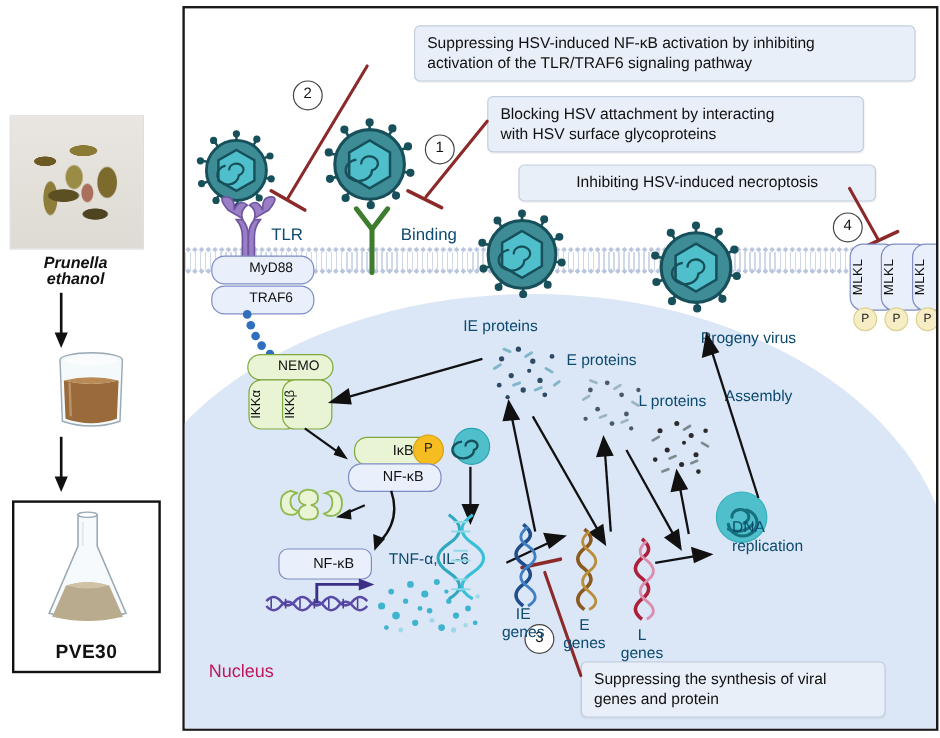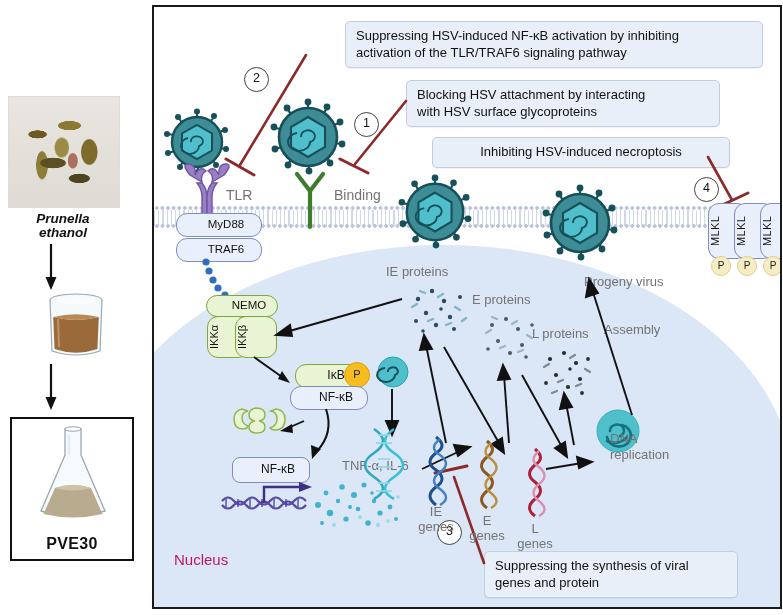--- a/index.html
+++ b/index.html
@@ -51,21 +51,21 @@
 
   
   .callout{position:absolute;background:#e9eff8;border:1px solid #c2cede;border-radius:5px;
      padding:6px 10px;font-size:13px;line-height:16.5px;color:#111;box-shadow:0 1px 1px rgba(0,0,0,.05);}
 
   
   .numcirc{position:absolute;width:23px;height:23px;border:1.3px solid #444;border-radius:50%;
      background:#fff;font-size:12.5px;line-height:21px;text-align:center;color:#111;}
 
   
-  .lbl{position:absolute;font-size:13px;color:#737373;line-height:14.5px;white-space:nowrap;}
+  .lbl{position:absolute;font-size:13px;color:#0c4a6e;line-height:14.5px;white-space:nowrap;}
   .lbl.c{text-align:center;}
 
   
   .pill{position:absolute;border-radius:11px;border:1.3px solid #7e8cc4;background:#eaf0fb;
      font-size:11.5px;text-align:center;color:#111;white-space:nowrap;padding-left:14px;}
   .pill.green{border-color:#7fa83c;background:#e8f4d4;}
   .pill.vert{writing-mode:vertical-rl;transform:rotate(180deg);}
   .phos{position:absolute;border-radius:50%;background:#f5bd1f;border:1px solid #d8a10f;
      font-size:10px;text-align:center;color:#222;}
   .phos.pale{background:#f6edc4;border-color:#ddd08e;}
@@ -412,21 +412,21 @@
         <circle cx="60" cy="16" r="1.8"></circle>
     </g>
     <g fill="#9fd8e8">
       <circle cx="22" cy="48" r="2"></circle>
         <circle cx="48" cy="40" r="2"></circle>
         <circle cx="66" cy="48" r="2.2"></circle>
       <circle cx="86" cy="20" r="1.8"></circle>
         <circle cx="76" cy="44" r="1.8"></circle>
     </g>
   </svg>
-  <div class="lbl" style="left:188px;top:452px;font-size:13px;">TNF-α, IL-6</div>
+  <div class="lbl" style="left:170px;top:452px;font-size:13px;">TNF-α, IL-6</div>
 
   <div class="lbl" style="left:232px;top:258px;">IE proteins</div>
   <svg class="abs" style="left:254px;top:276px;" width="64" height="56" viewBox="0 0 64 56">
     <g fill="#2d4a66">
       <circle cx="10" cy="16" r="2.2"></circle>
         <circle cx="24" cy="8" r="2.2"></circle>
         <circle cx="36" cy="18" r="2.2"></circle>
       <circle cx="18" cy="30" r="2.2"></circle>
         <circle cx="42" cy="34" r="2.2"></circle>
         <circle cx="28" cy="42" r="2.2"></circle>

